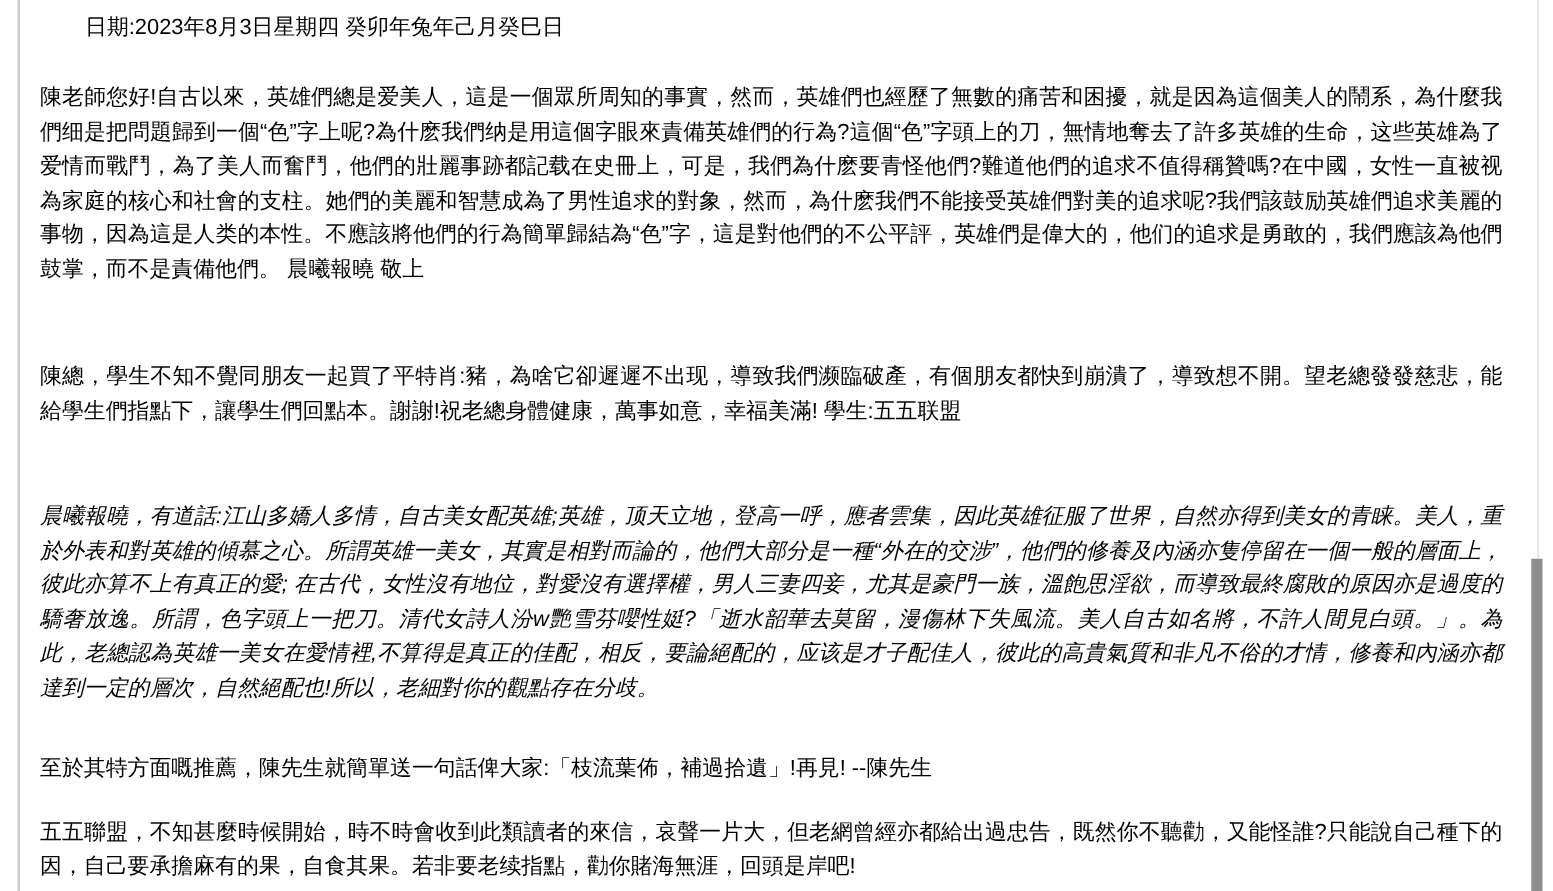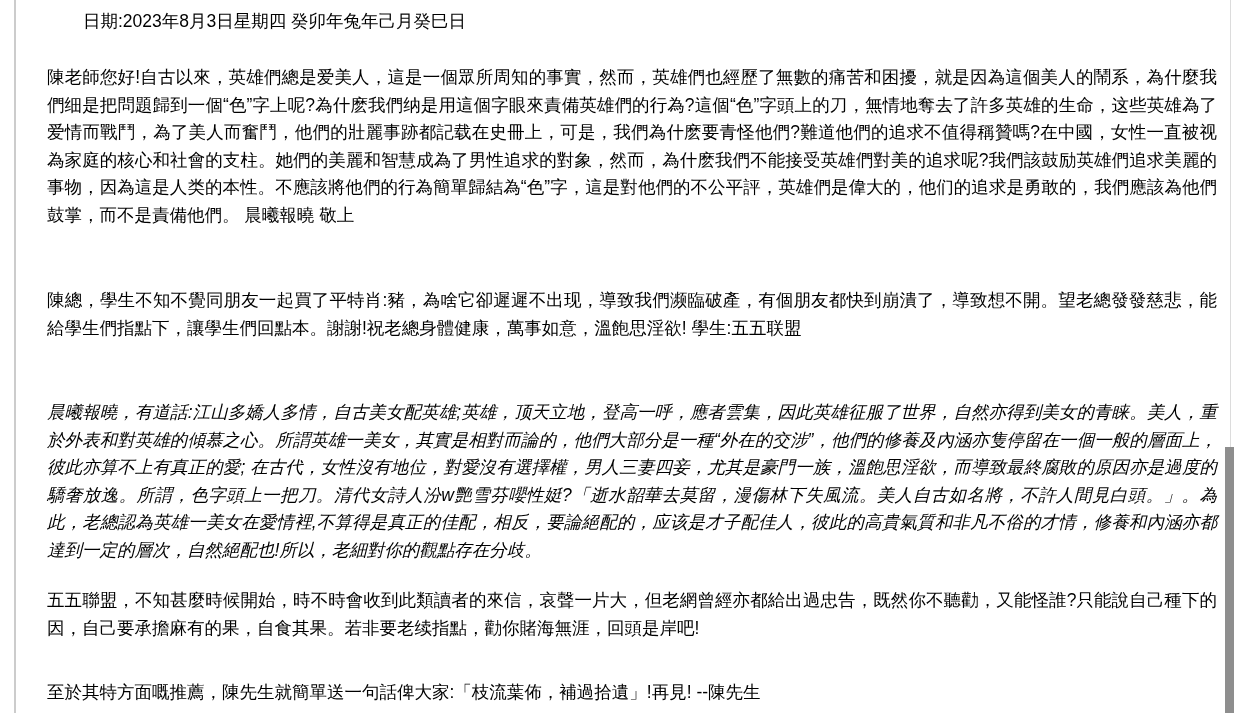--- a/index.html
+++ b/index.html
@@ -19,21 +19,21 @@
   .left-border {
     position: absolute;
     left: 14px;
     top: 0;
     width: 2px;
     height: 713px;
     background: #cccccc;
   }
   .content {
     position: absolute;
-    left: 47px;
+    left: 32px;
     top: 0;
     width: 1170px;
     padding-top: 8px;
     font-size: 17.5px;
     line-height: 27.5px;
     color: #000000;
   }
   .date-line {
     margin-left: 36px;
     height: 28px;
@@ -68,21 +68,21 @@
 </style>
 </head>
 <body>
 
 <div class="page">
   <div class="left-border"></div>
 
   <div class="content">
     <div class="date-line">日期:2023年8月3日星期四 癸卯年兔年己月癸巳日</div>
     <div class="para para-1">陳老師您好!自古以來，英雄們總是爱美人，這是一個眾所周知的事實，然而，英雄們也經歷了無數的痛苦和困擾，就是因為這個美人的鬧系，為什麼我們细是把問題歸到一個“色”字上呢?為什麽我們纳是用這個字眼來責備英雄們的行為?這個“色”字頭上的刀，無情地奪去了許多英雄的生命，这些英雄為了爱情而戰鬥，為了美人而奮鬥，他們的壯麗事跡都記载在史冊上，可是，我們為什麽要青怪他們?難道他們的追求不值得稱贊嗎?在中國，女性一直被视為家庭的核心和社會的支柱。她們的美麗和智慧成為了男性追求的對象，然而，為什麽我們不能接受英雄們對美的追求呢?我們該鼓励英雄們追求美麗的事物，因為這是人类的本性。不應該將他們的行為簡單歸結為“色”字，這是對他們的不公平評，英雄們是偉大的，他们的追求是勇敢的，我們應該為他們鼓掌，而不是責備他們。 晨曦報曉 敬上</div>
-    <div class="para para-2">陳總，學生不知不覺同朋友一起買了平特肖:豬，為啥它卻遲遲不出现，導致我們濒臨破產，有個朋友都快到崩潰了，導致想不開。望老總發發慈悲，能給學生們指點下，讓學生們回點本。謝謝!祝老總身體健康，萬事如意，溫飽思淫欲! 學生:五五联盟</div>
+    <div class="para para-2">陳總，學生不知不覺同朋友一起買了平特肖:豬，為啥它卻遲遲不出现，導致我們濒臨破產，有個朋友都快到崩潰了，導致想不開。望老總發發慈悲，能給學生們指點下，讓學生們回點本。謝謝!祝老總身體健康，萬事如意，幸福美滿! 學生:五五联盟</div>
     <div class="para para-3">晨曦報曉，有道話:江山多嬌人多情，自古美女配英雄;英雄，顶天立地，登高一呼，應者雲集，因此英雄征服了世界，自然亦得到美女的青睐。美人，重於外表和對英雄的傾慕之心。所謂英雄一美女，其實是相對而論的，他們大部分是一種“外在的交涉”，他們的修養及內涵亦隻停留在一個一般的層面上，彼此亦算不上有真正的愛; 在古代，女性沒有地位，對愛沒有選擇權，男人三妻四妾，尤其是豪門一族，溫飽思淫欲，而導致最終腐敗的原因亦是過度的驕奢放逸。所謂，色字頭上一把刀。清代女詩人汾w艷雪芬嚶性娗?「逝水韶華去莫留，漫傷林下失風流。美人自古如名將，不許人間見白頭。」。為此，老總認為英雄一美女在愛情裡,不算得是真正的佳配，相反，要論絕配的，应该是才子配佳人，彼此的高貴氣質和非凡不俗的才情，修養和內涵亦都達到一定的層次，自然絕配也!所以，老細對你的觀點存在分歧。</div>
+    <div class="para para-5">至於其特方面嘅推薦，陳先生就簡單送一句話俾大家:「枝流葉佈，補過拾遺」!再見! --陳先生</div>
     <div class="para para-4">五五聯盟，不知甚麼時候開始，時不時會收到此類讀者的來信，哀聲一片大，但老網曾經亦都給出過忠告，既然你不聽勸，又能怪誰?只能說自己種下的因，自己要承擔麻有的果，自食其果。若非要老续指點，勸你賭海無涯，回頭是岸吧!</div>
-    <div class="para para-5">至於其特方面嘅推薦，陳先生就簡單送一句話俾大家:「枝流葉佈，補過拾遺」!再見! --陳先生</div>
   </div>
 
   <div class="scrollbar-track"></div>
   <div class="scrollbar-thumb"></div>
 </div>
 
 </body></html>

